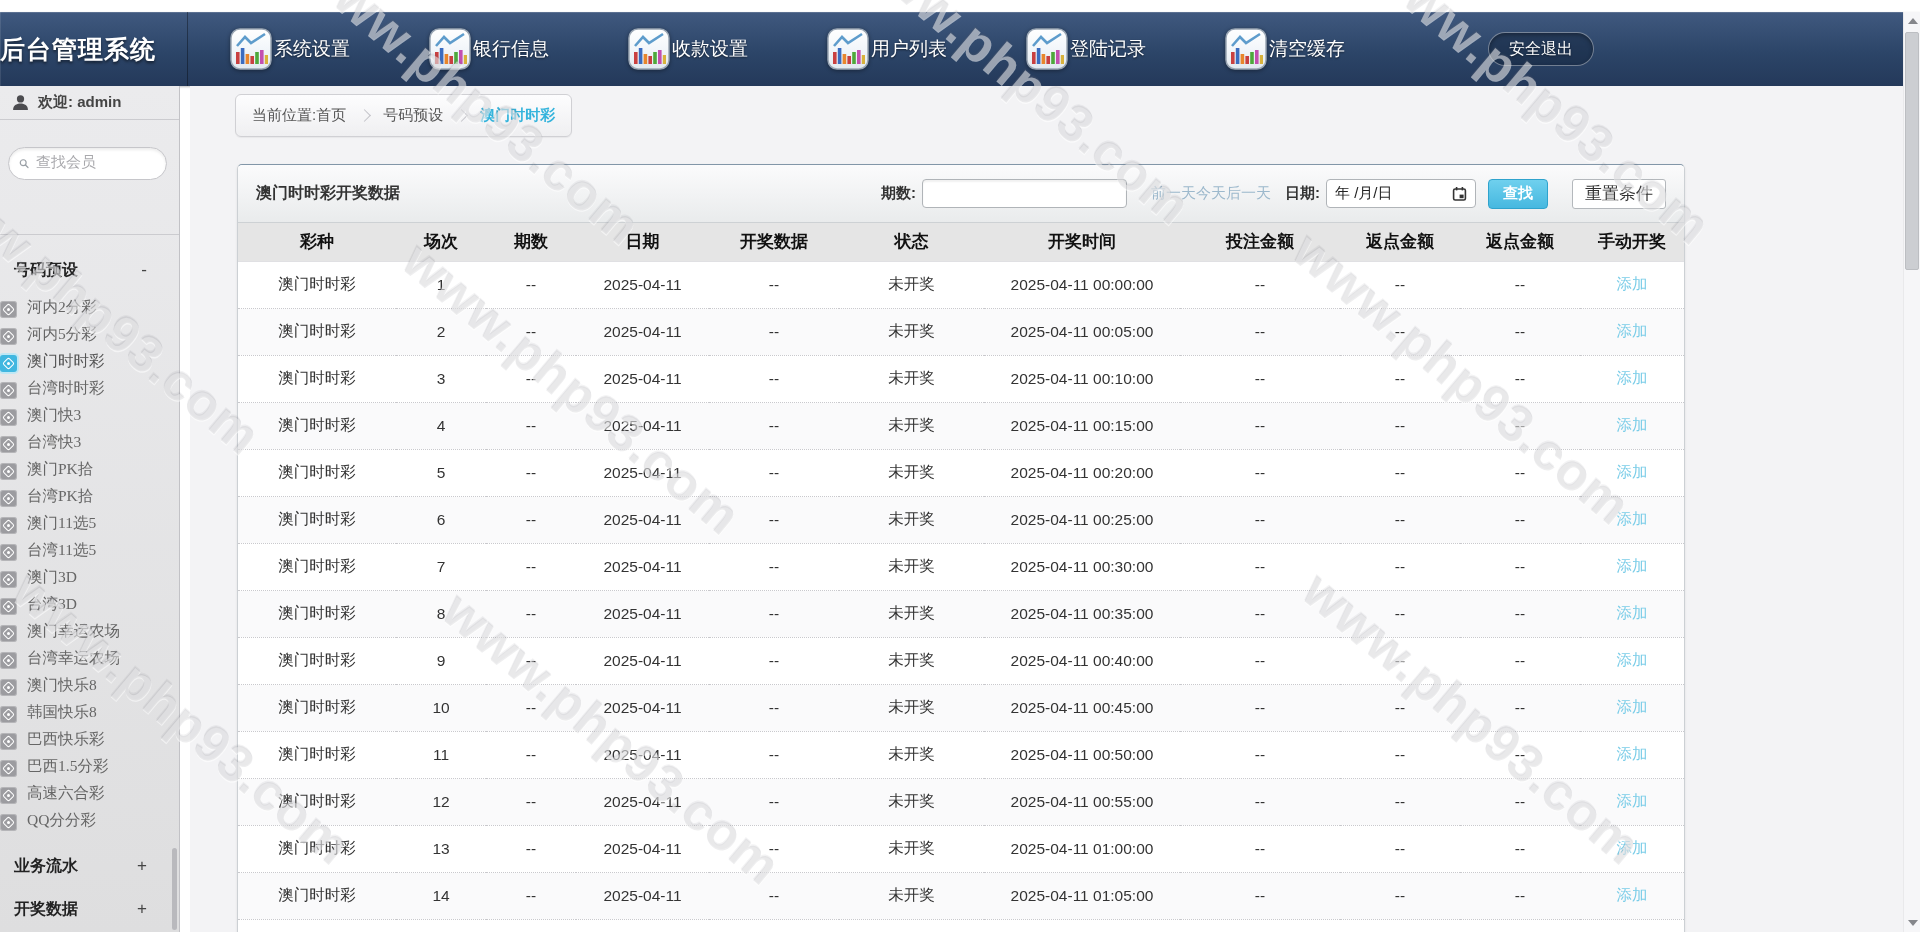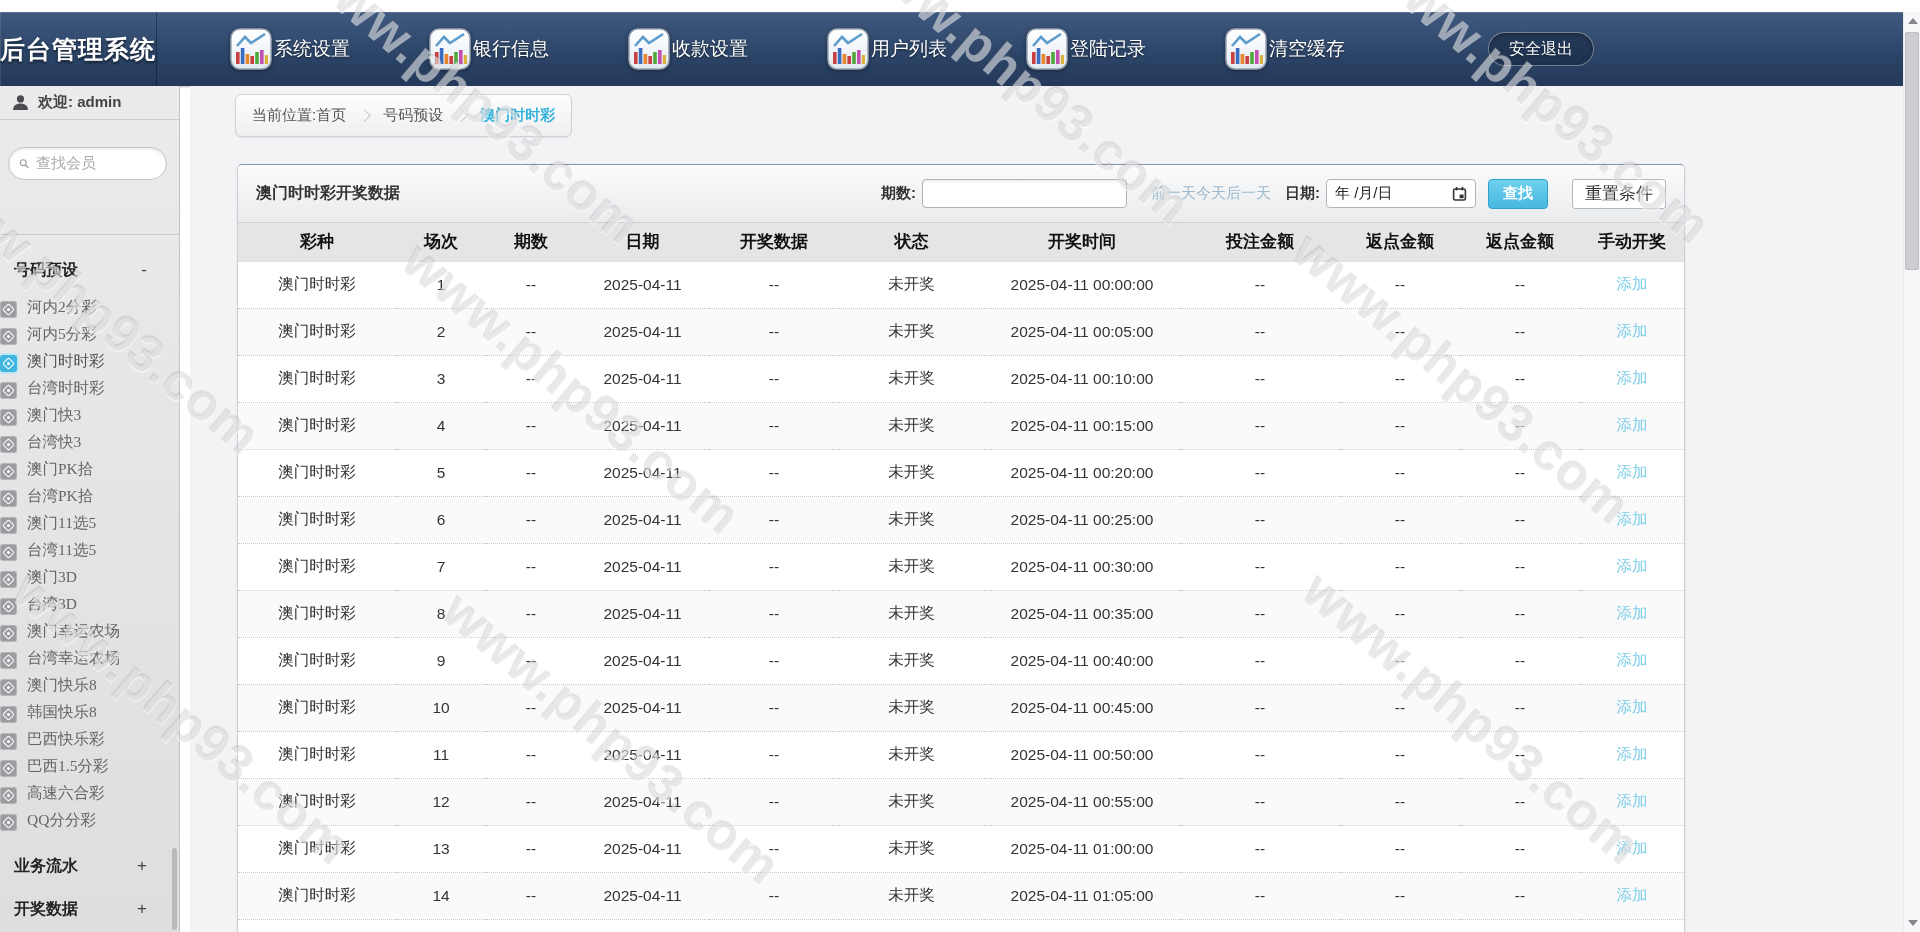--- a/index.html
+++ b/index.html
@@ -4,21 +4,21 @@
 <style>
   * { margin:0; padding:0; box-sizing:border-box; }
   html,body { width:1920px; height:932px; overflow:hidden; background:#fff;
     font-family:"Liberation Sans","DejaVu Sans",sans-serif; }
   #stage { position:relative; width:1920px; height:932px; overflow:hidden; background:#fff; }
 
   
   .topbar { position:absolute; left:0; top:12px; width:1920px; height:74px;
     background:linear-gradient(#40597f,#2c4568 55%,#24395a);
     box-shadow:inset 0 1px 0 rgba(255,255,255,.15), 0 1px 2px rgba(0,0,0,.25); }
-  .logo { position:absolute; left:0; top:0; width:157px; height:74px;
+  .logo { position:absolute; left:0; top:0; width:188px; height:74px;
     display:flex; align-items:center; justify-content:flex-start;
     border-right:1px solid rgba(0,0,0,.35); box-shadow:1px 0 0 rgba(255,255,255,.1) inset; }
   .logo-title { color:#fff; font-size:25px; font-weight:bold; letter-spacing:1px;
     text-shadow:0 2px 3px rgba(0,0,0,.55); white-space:nowrap; }
   .topnav { position:absolute; left:230px; top:0; height:74px; display:flex; align-items:center; gap:79px; }
   .topnav-item { display:flex; align-items:center; cursor:pointer; }
   .topnav-item .nav-ico { width:42px; height:42px; margin-right:2px; filter:drop-shadow(0 1px 2px rgba(0,0,0,.4)); }
   .topnav-item .nav-label { color:#fff; font-size:19px; text-shadow:0 1px 2px rgba(0,0,0,.6); white-space:nowrap; }
   .logout-btn { position:absolute; left:1488px; top:20px; width:106px; height:34px; border-radius:17px;
     background:rgba(10,22,42,.35); border:1px solid rgba(255,255,255,.38);
@@ -31,21 +31,21 @@
     background:linear-gradient(#ebebed,#dededf); border-right:1px solid #c2c2c6; overflow:hidden; }
   .welcome { height:34px; display:flex; align-items:center; padding-left:12px;
     border-bottom:1px solid #cbcbcf; }
   .welcome svg { margin-right:9px; }
   .welcome-text { font-size:15px; font-weight:bold; color:#444; }
   .search-wrap { height:88px; border-bottom:1px solid #cbcbcf; }
   .search-pill { margin:27px 12px 0 8px; height:33px; background:#fff; border:1px solid #c6c6ca;
     border-radius:17px; display:flex; align-items:center; padding:0 10px;
     box-shadow:inset 0 2px 3px rgba(0,0,0,.08); }
   .search-pill input { border:none; outline:none; background:transparent; font-size:15px;
-    color:#555; width:120px; margin-left:7px; font-family:Liberation Serif, serif; }
+    color:#555; width:120px; margin-left:7px; font-family:Liberation Mono, monospace; }
   .search-pill input::placeholder { color:#a9a9ad; }
   .side-header { margin:0 14px; padding-top:22px; height:48px; display:flex;
     justify-content:space-between; align-items:flex-end; cursor:pointer; }
   .side-header .sh-label { font-size:16px; font-weight:bold; color:#222; line-height:26px; }
   .side-header .sh-toggle { font-size:17px; color:#444; line-height:26px; padding-right:18px; }
   .side-header.first { margin-top:0; }
   .side-items { list-style:none; margin-top:8px; }
   .side-items li { height:27px; display:flex; align-items:flex-end; cursor:pointer;font-family:Liberation Serif, serif; }
   .nav-dot { width:17px; height:17px; border-radius:3px; background:#9c9ca0; position:relative;
     box-shadow:inset 0 0 0 1px rgba(255,255,255,.25); flex:0 0 17px; }

